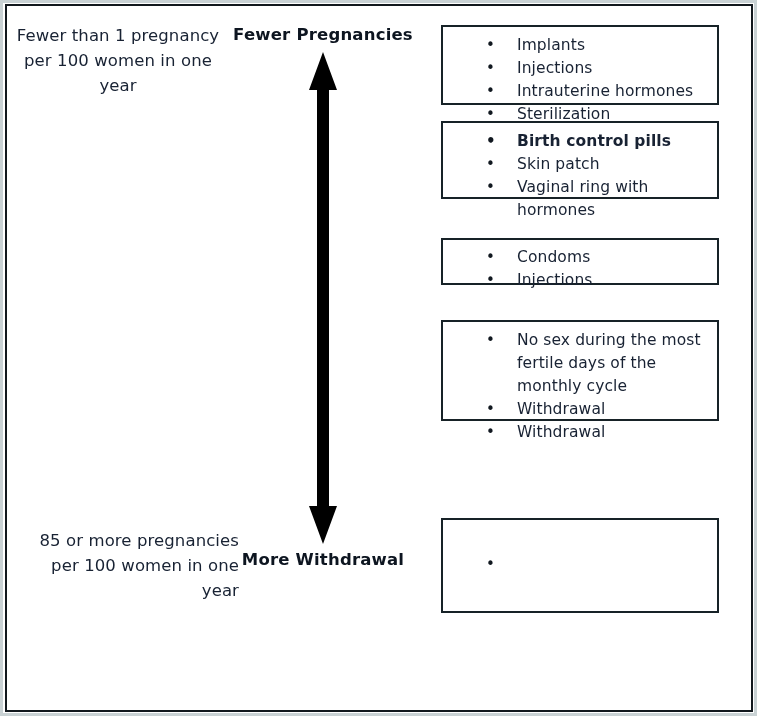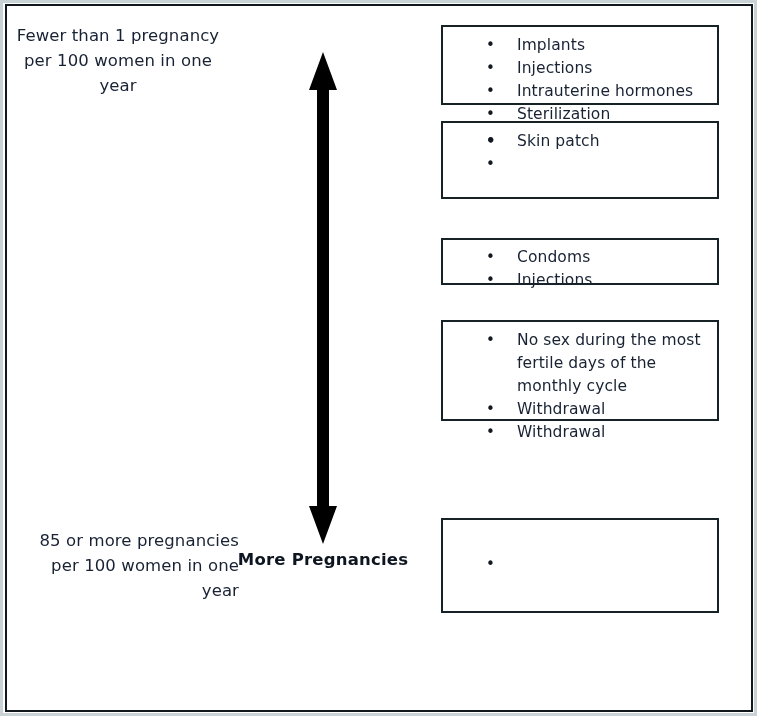--- a/index.html
+++ b/index.html
@@ -125,26 +125,27 @@
   <div class="frame-outer"></div>
   <div class="frame-inner"></div>
 
   <div class="canvas">
 
     <div class="scale-label center" id="label-top">Fewer than 1 pregnancy per 100 women in one year</div>
 
 
     <div class="scale-label left" id="label-bottom">85 or more pregnancies per 100 women in one year</div>
 
+    <div class="arrow-cap" id="arrow-top-label">Fewer Pregnancies</div>
 
     <svg id="arrow-svg" viewBox="0 0 54 496">
       <polygon points="27,2 41,40 33,40 33,456 41,456 27,494 13,456 21,456 21,40 13,40" fill="#000000"></polygon>
     </svg>
 
-    <div class="arrow-cap" id="arrow-bottom-label">More Pregnancies</div>
+    <div class="arrow-cap" id="arrow-bottom-label">More Withdrawal</div>
 
     <div class="option-box" id="box-1">
       <ul class="option-list">
         <li class="option-item">
           <span class="bullet">•</span>
           <span>Implants</span>
         </li>
         <li class="option-item">
           <span class="bullet">•</span>
           <span>Injections</span>
@@ -157,27 +158,29 @@
           <span class="bullet">•</span>
           <span>Sterilization</span>
         </li>
       </ul>
     </div>
 
     <div class="option-box" id="box-2">
       <ul class="option-list">
         <li class="option-item bold">
           <span class="bullet">•</span>
+          <span>Birth control pills</span>
         </li>
         <li class="option-item">
           <span class="bullet">•</span>
           <span>Skin patch</span>
         </li>
         <li class="option-item">
           <span class="bullet">•</span>
+          <span>Vaginal ring with hormones</span>
         </li>
       </ul>
     </div>
 
     <div class="option-box" id="box-3">
       <ul class="option-list">
         <li class="option-item">
           <span class="bullet">•</span>
           <span>Condoms</span>
         </li>

